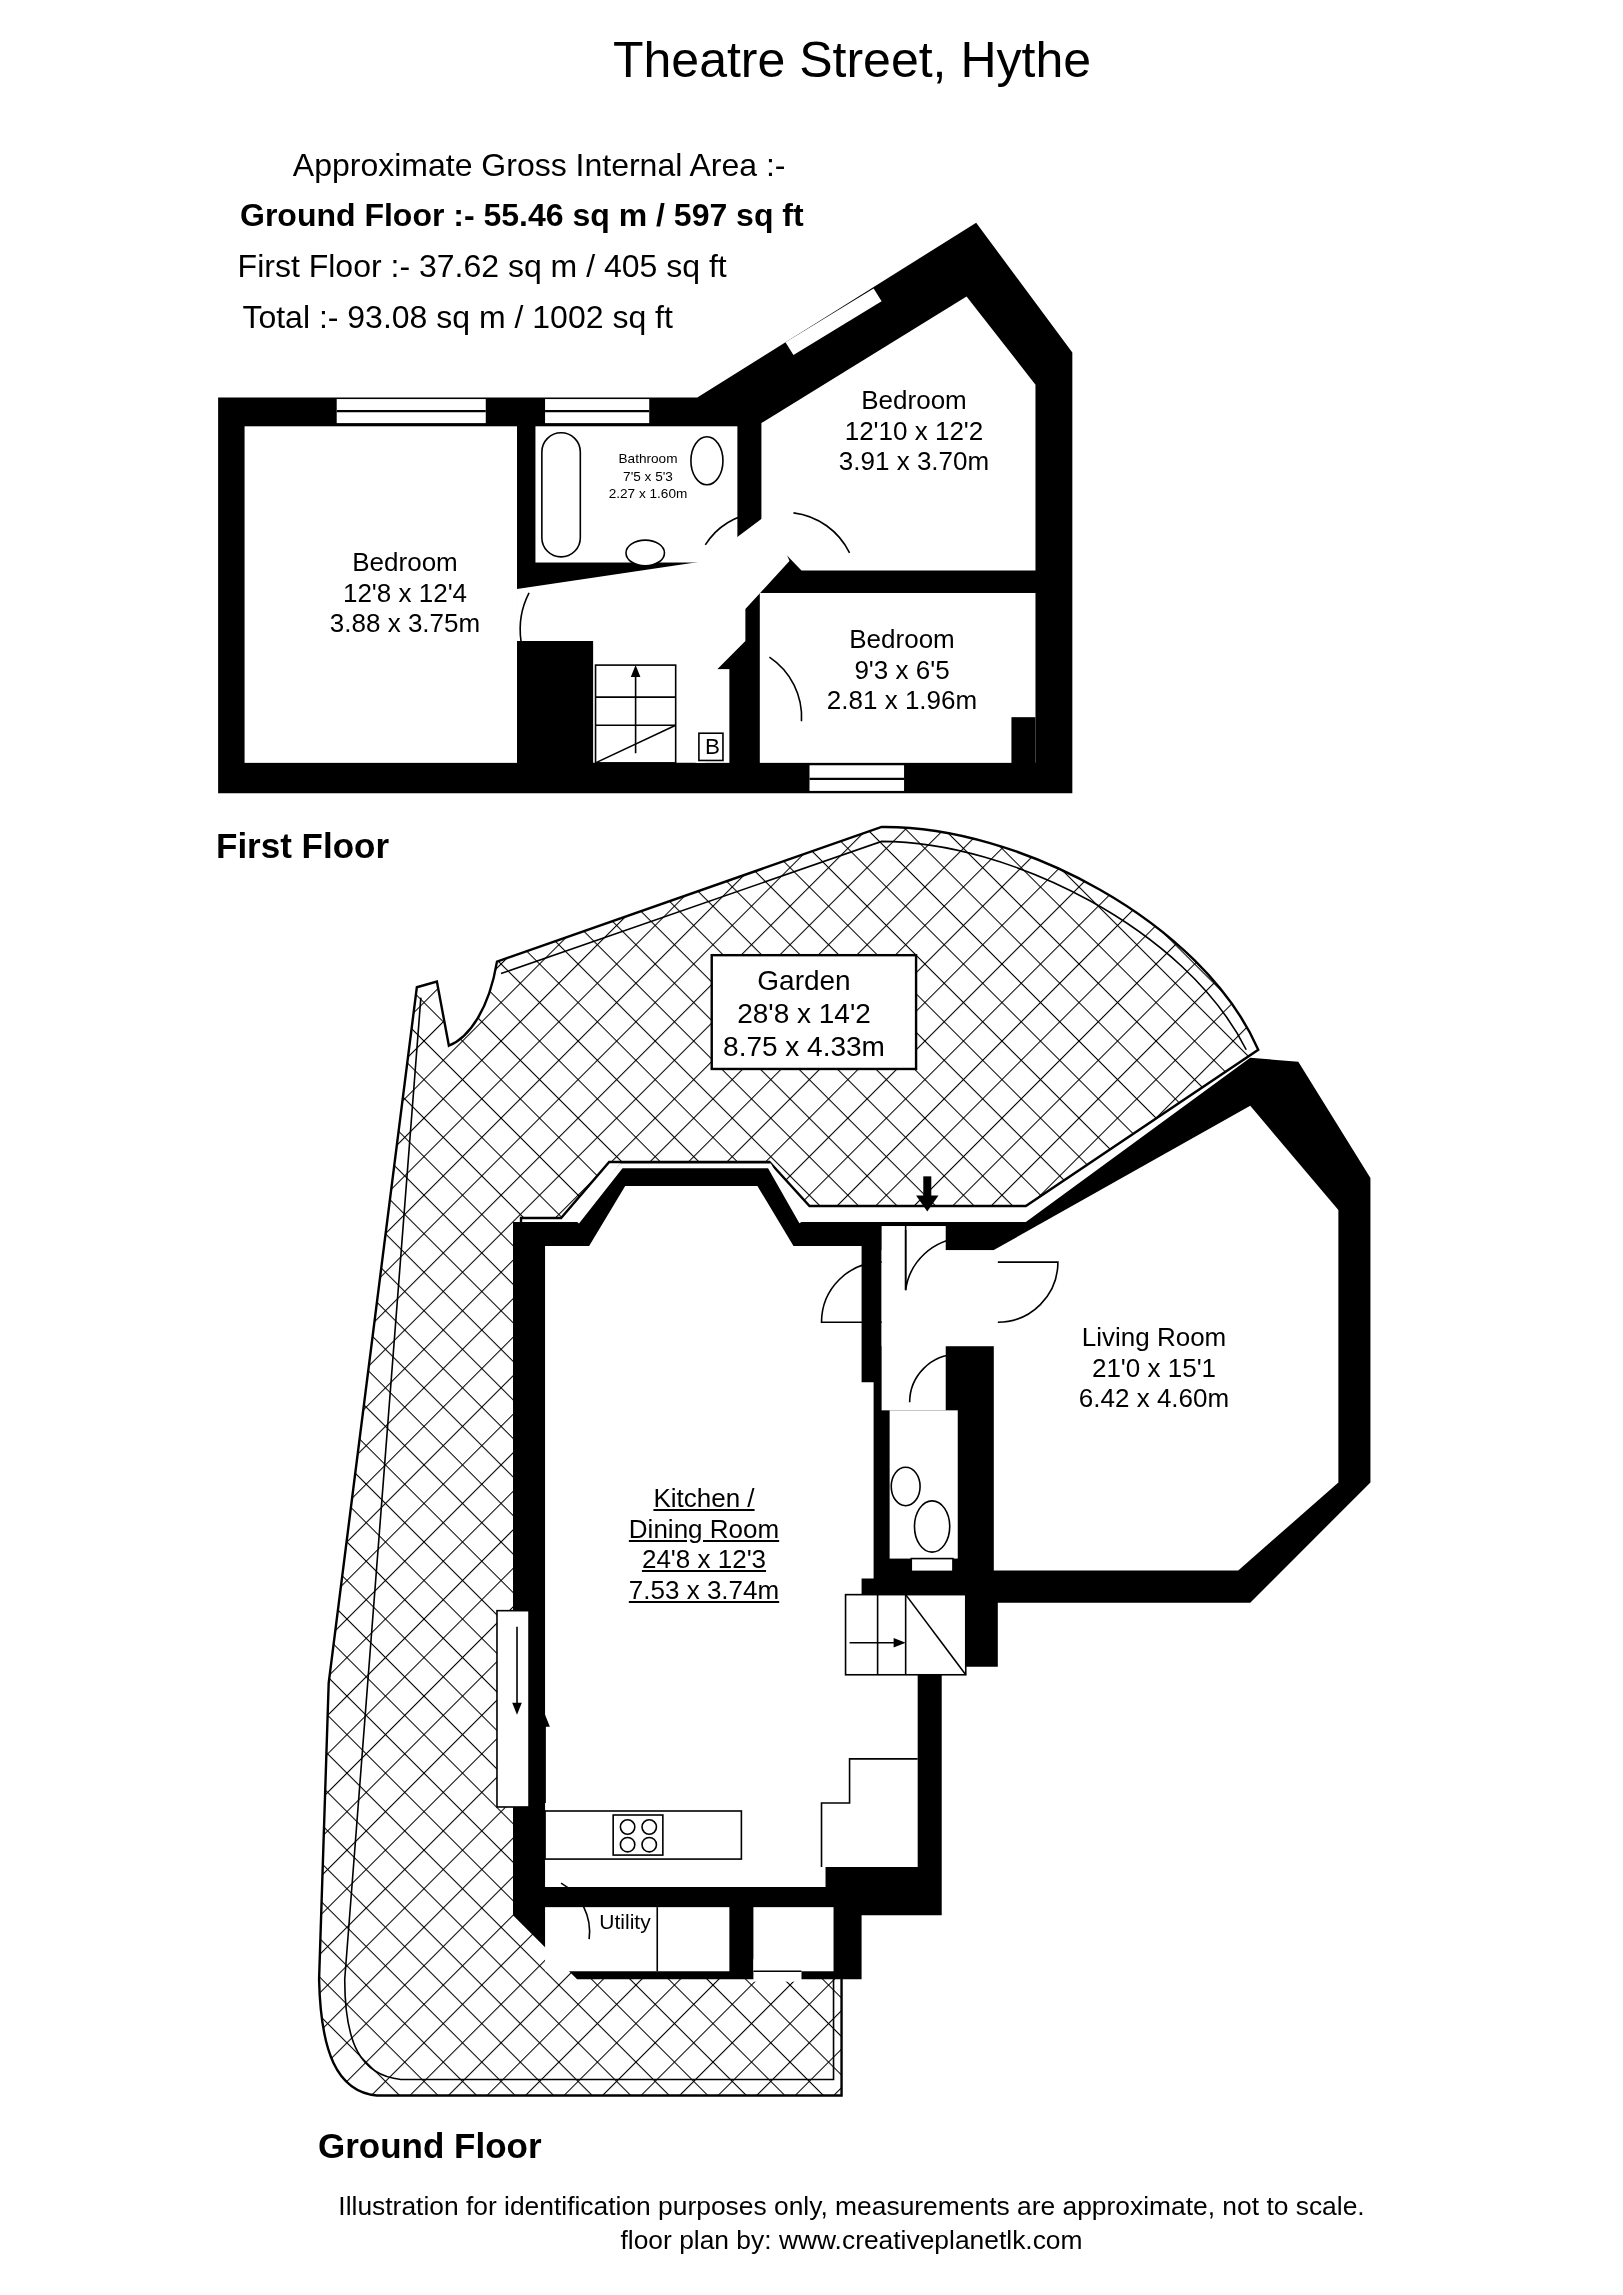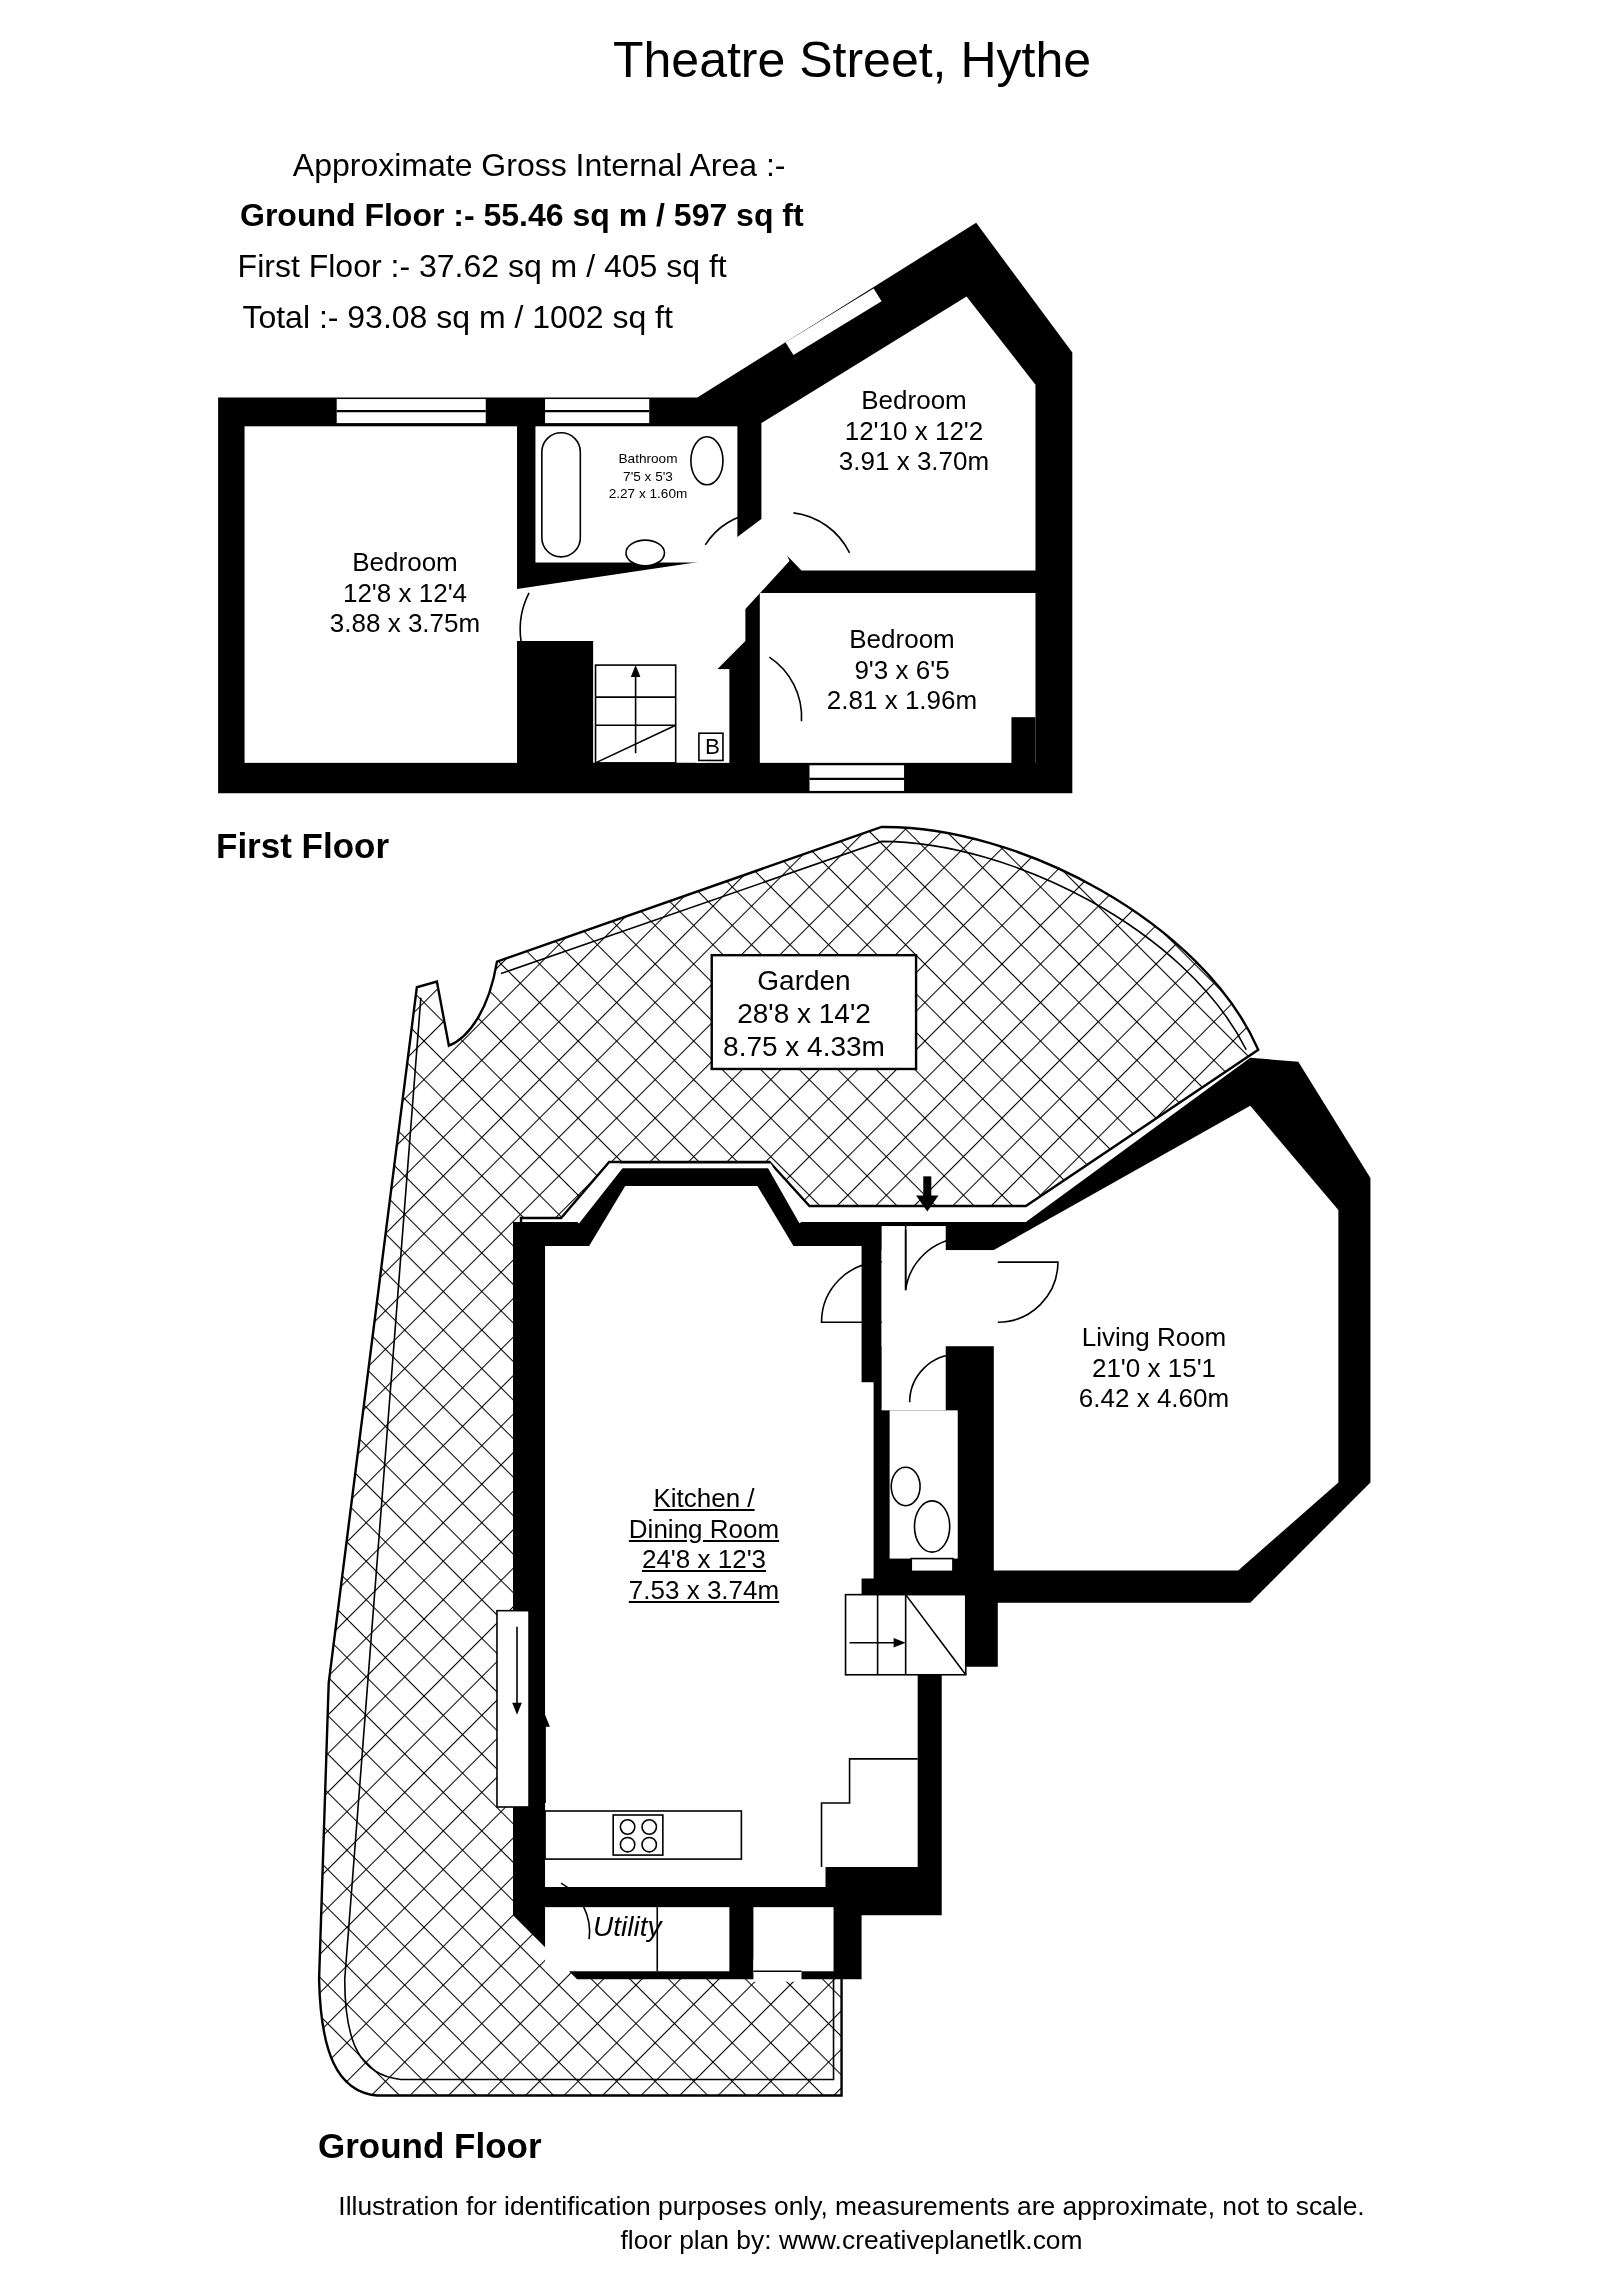--- a/index.html
+++ b/index.html
@@ -190,21 +190,21 @@
   <span>Living Room</span>
   <span>21'0 x 15'1</span>
   <span>6.42 x 4.60m</span>
 </div>
 <div class="abs room-label" style="left:608px; top:1483px; width:192px; font-size:26px;text-decoration:underline;">
   <span>Kitchen /</span>
   <span>Dining Room</span>
   <span>24'8 x 12'3</span>
   <span>7.53 x 3.74m</span>
 </div>
-<div class="abs room-label" style="left:593px; top:1910px; width:64px; font-size:28px;font-style:italic;">
+<div class="abs room-label" style="left:593px; top:1910px; width:64px; font-size:21px;">
   <span>Utility</span>
 </div>
 
 <div class="abs floor-label" style="left:318px; top:2126px;">Ground Floor</div>
 
 <div class="abs footer" style="top:2191px; left:40px;">Illustration for identification purposes only, measurements are approximate, not to scale.</div>
 <div class="abs footer" style="top:2225px; left:40px;">floor plan by: www.creativeplanetlk.com</div>
 
 
 </body></html>

